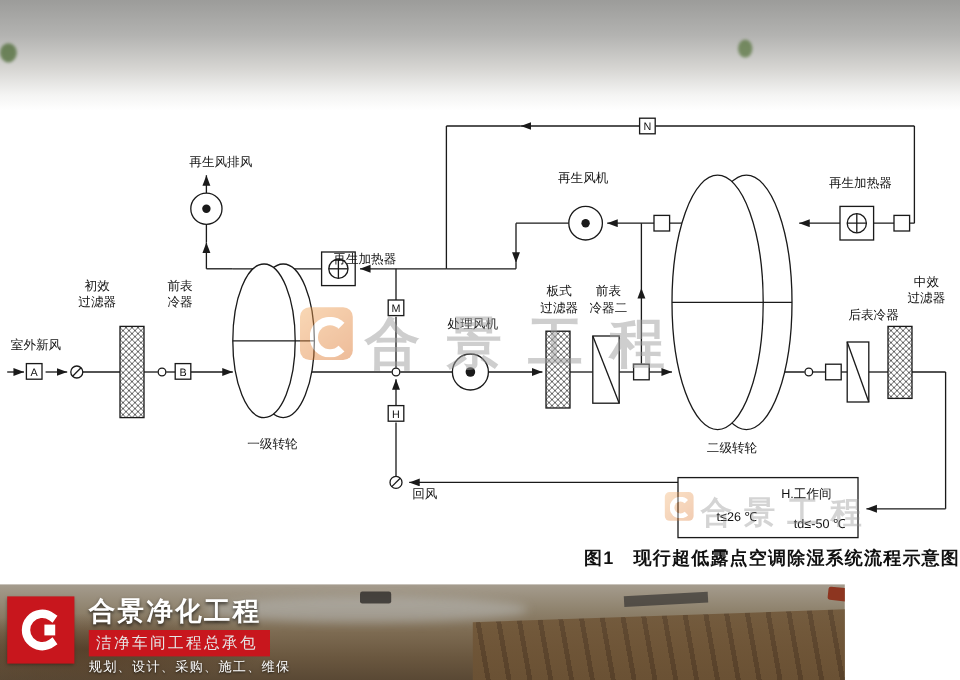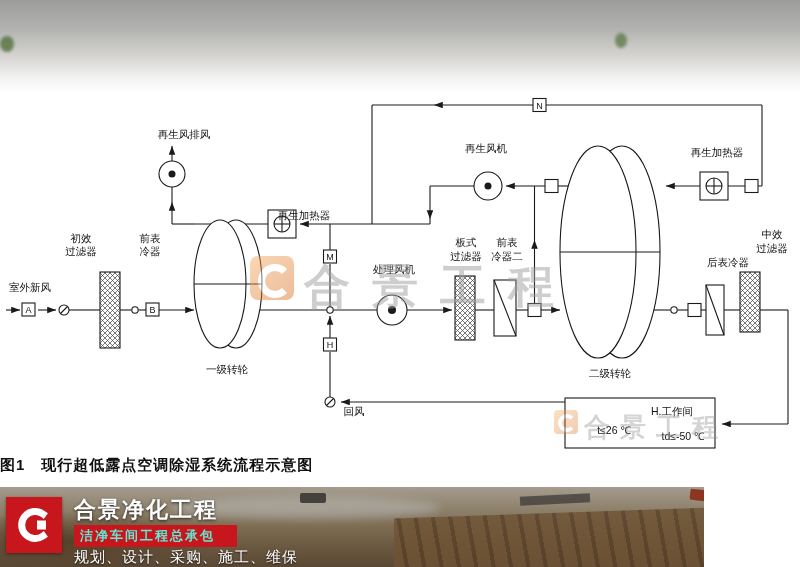--- a/index.html
+++ b/index.html
@@ -26,21 +26,21 @@
   .wm1 .wm-text{font-size:46px;font-weight:bold;color:#9f9f9f;letter-spacing:22px;white-space:nowrap}
   .wm-logo{display:inline-block;width:44px;height:44px;border-radius:8px;position:relative;
            background:linear-gradient(140deg,#f2a85c,#d96c20);opacity:.9;flex:0 0 auto}
   .wm-logo::after{content:"";position:absolute;left:8px;top:8px;width:20px;height:20px;
            border:7px solid #fff;border-right-color:transparent;border-radius:50%}
   .wm2{left:554px;top:410px;gap:6px;opacity:.38}
   .wm2 .wm-text{font-size:26px;font-weight:bold;color:#8f8f8f;letter-spacing:10px;white-space:nowrap}
   .wm2 .wm-logo{width:24px;height:24px;border-radius:4px}
   .wm2 .wm-logo::after{left:4px;top:4px;width:10px;height:10px;border-width:4px}
 
-  .caption{position:absolute;left:0;top:456px;width:800px;text-align:left;
+  .caption{position:absolute;left:0;top:456px;width:800px;text-align:right;
            font-size:15px;font-weight:bold;color:#111;letter-spacing:1px;z-index:2}
 
   
   .footer{position:absolute;left:0;top:487px;width:704px;height:80px;overflow:hidden;
           background:linear-gradient(180deg,#a59c8e 0%,#90846f 25%,#7d6b52 50%,#6b5840 75%,#594834 100%)}
   .puddle{position:absolute;left:170px;top:10px;width:270px;height:22px;border-radius:50%;
           background:rgba(200,205,210,.4);filter:blur(4px)}
   .dirt{position:absolute;left:-30px;top:24px;width:260px;height:60px;
         background:radial-gradient(ellipse at 40% 50%,rgba(70,46,26,.6),transparent 70%)}
   .planks{position:absolute;right:-10px;top:26px;width:320px;height:62px;opacity:.8;
@@ -50,23 +50,23 @@
           transform:rotate(6deg);border-radius:2px}
   .debris-dark{position:absolute;left:520px;top:8px;width:70px;height:9px;
           background:rgba(60,58,55,.75);transform:rotate(-3deg)}
   .debris-dark2{position:absolute;left:300px;top:6px;width:26px;height:10px;
           background:rgba(45,42,40,.8);border-radius:2px}
 
   .logo-box{position:absolute;left:6px;top:10px;width:56px;height:56px;background:#c8161d;
           display:flex;align-items:center;justify-content:center;box-shadow:0 1px 3px rgba(0,0,0,.4)}
   .brand{position:absolute;left:74px;top:8px;font-size:22px;font-weight:bold;color:#fff;
           letter-spacing:2px;text-shadow:0 1px 3px rgba(0,0,0,.7)}
-  .subtitle{position:absolute;left:74px;top:38px;background:#c8161d;color:#5eead4;font-size:13px;
-          font-weight:bold;padding:2px 22px 2px 6px;letter-spacing:2px}
-  .services{position:absolute;left:74px;top:61px;color:#fff;font-size:15px;letter-spacing:1px;
+  .subtitle{position:absolute;left:74px;top:38px;background:#c8161d;color:#e5e5e5;font-size:13px;
+          font-weight:normal;padding:2px 10px 2px 6px;letter-spacing:2px}
+  .services{position:absolute;left:74px;top:61px;color:#fff;font-size:11px;letter-spacing:1px;
           text-shadow:0 1px 2px rgba(0,0,0,.8)}
 </style>
 </head>
 <body>
 
 <div class="page">
 
   <div class="sky">
     <div class="speck s1"></div>
     <div class="speck s2"></div>

